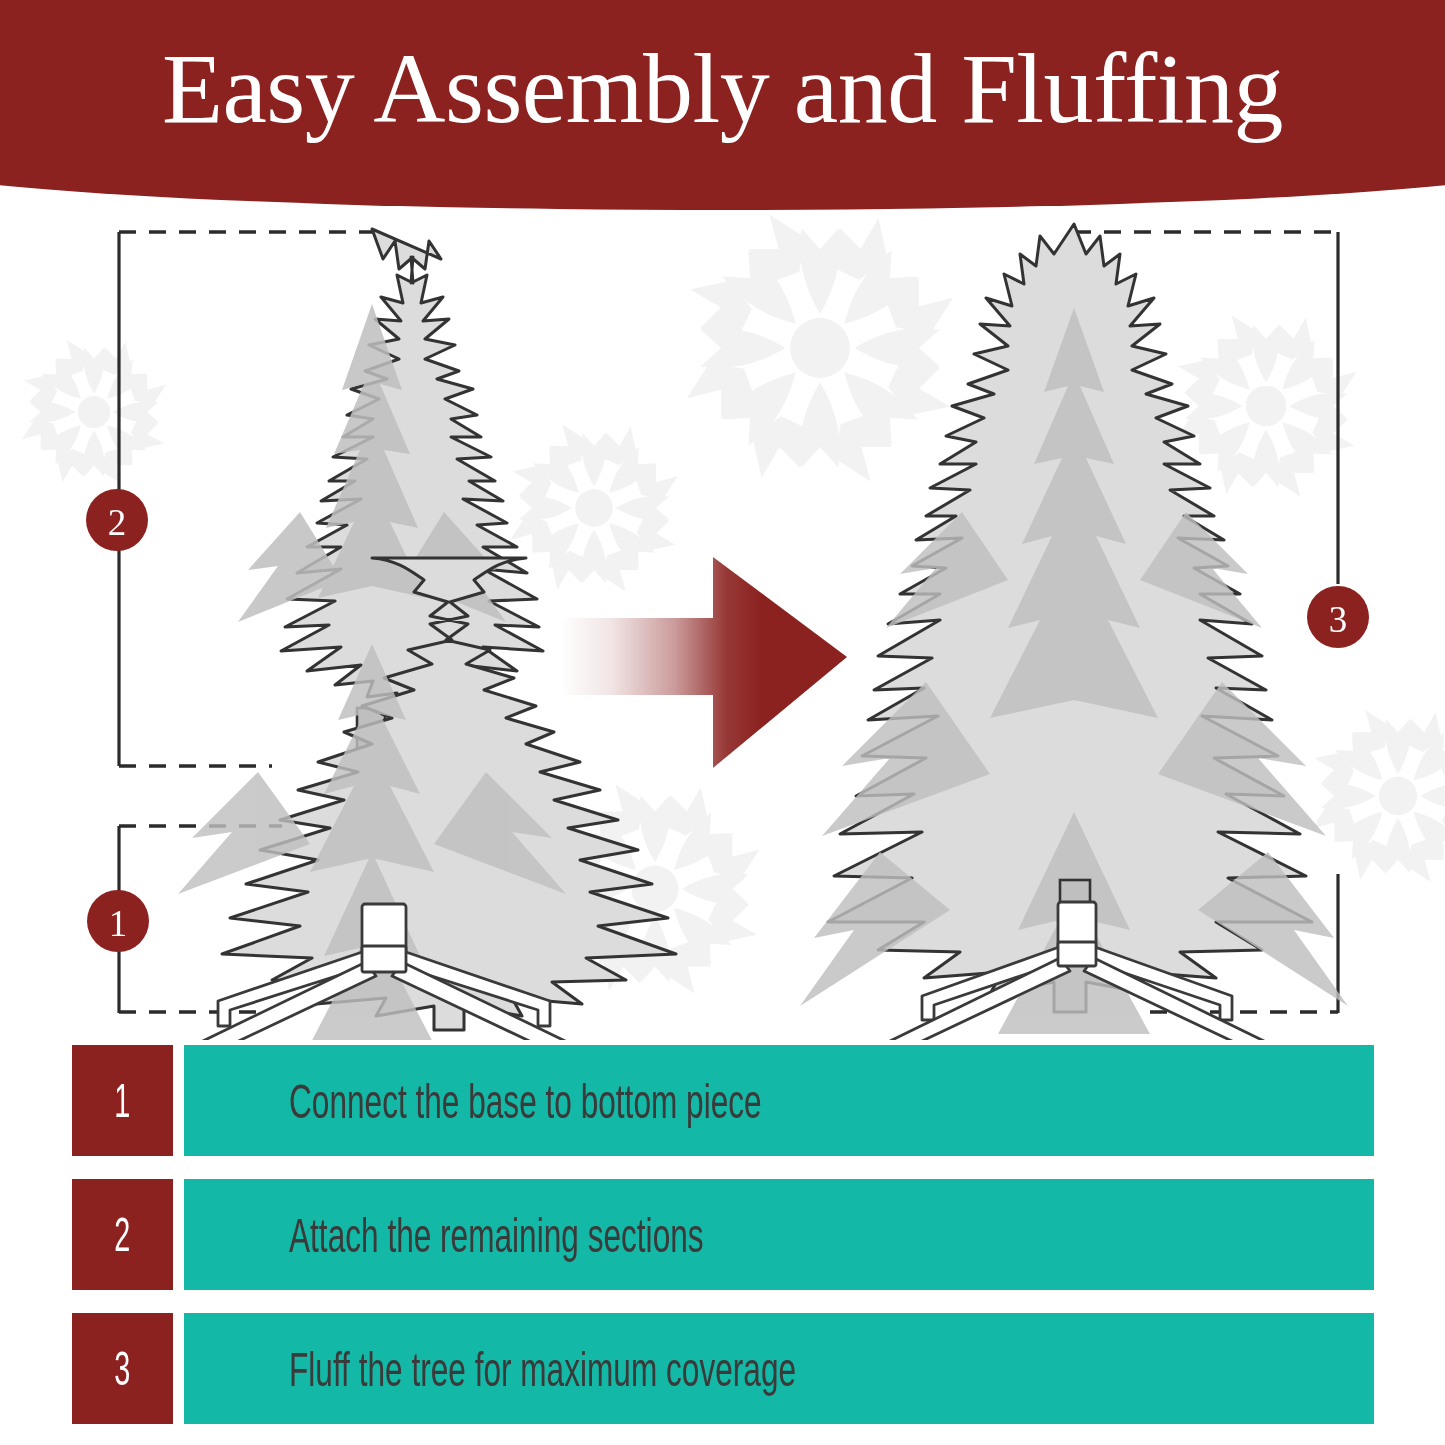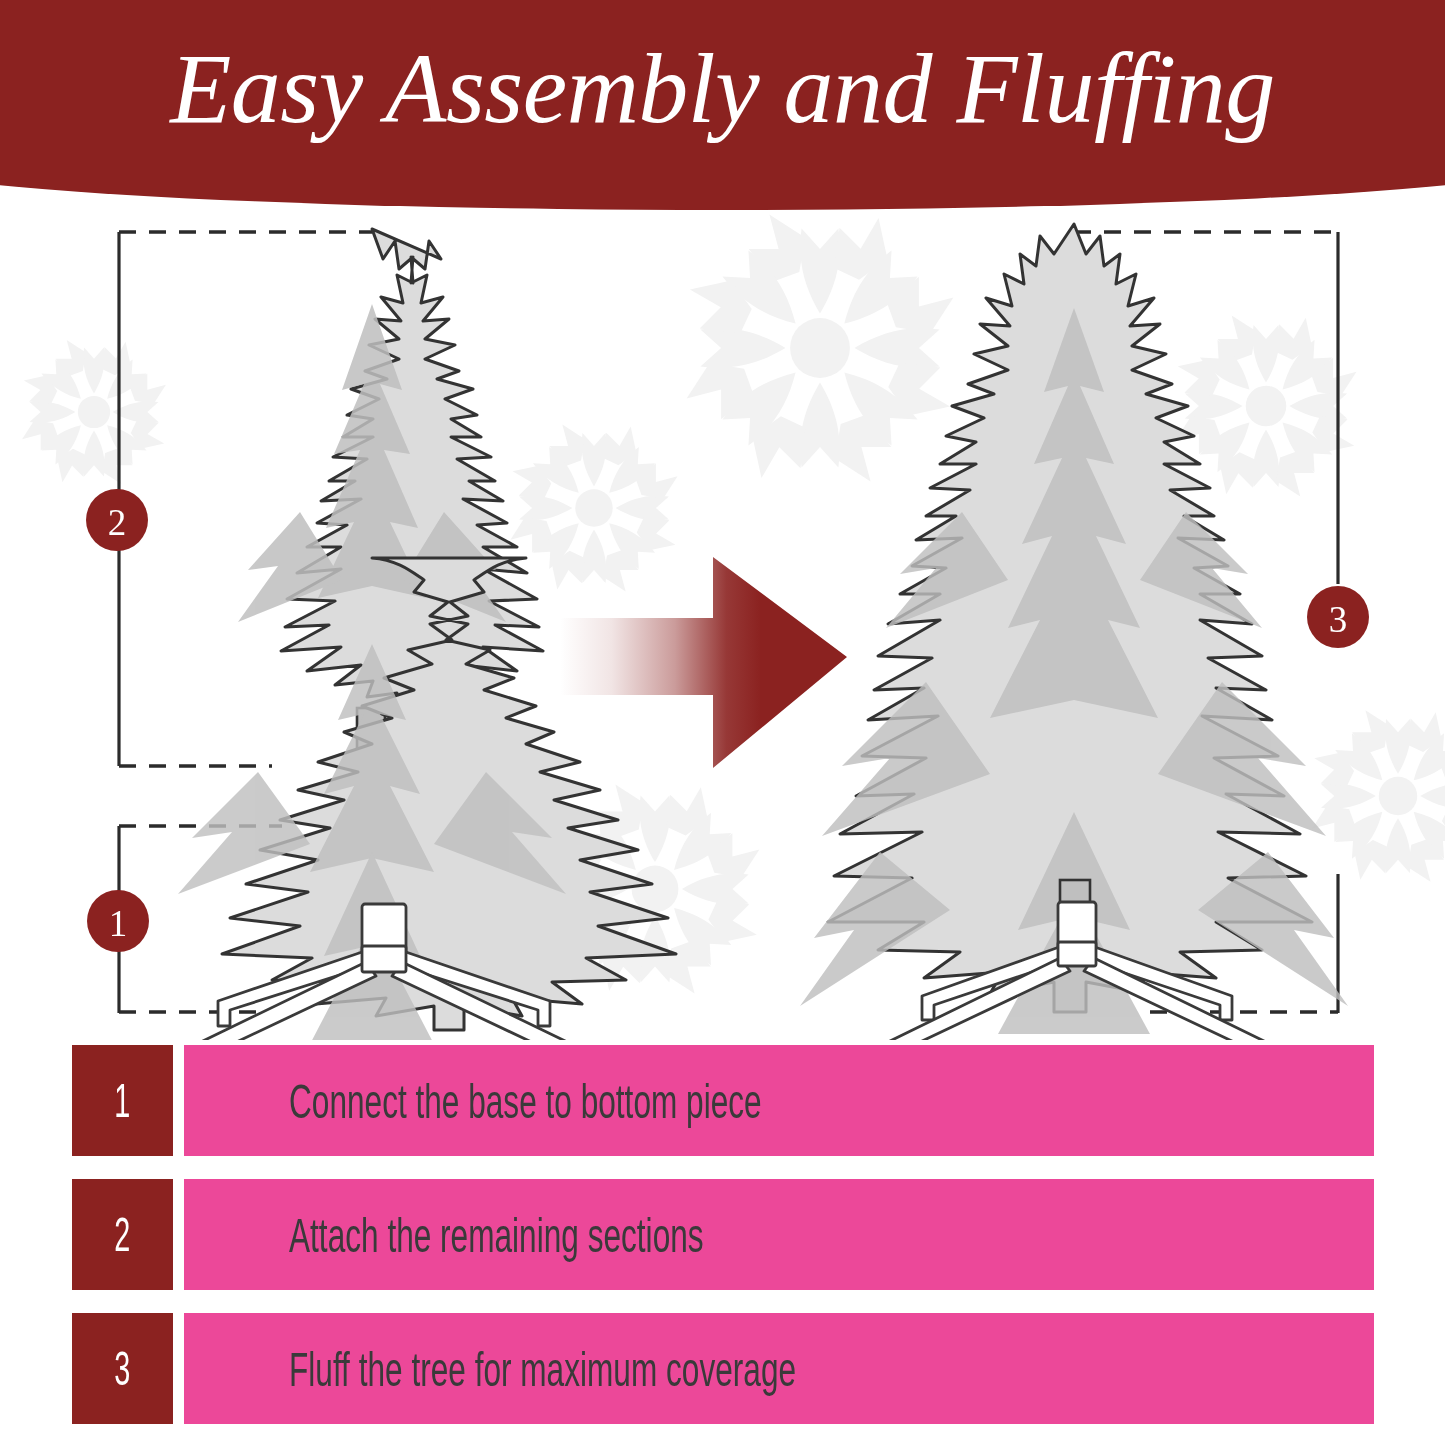--- a/index.html
+++ b/index.html
@@ -38,21 +38,20 @@
     left: 0;
     top: 34px;
     width: 1445px;
     text-align: center;
     color: #ffffff;
     font-family: "Liberation Serif", "DejaVu Serif", serif;
     font-size: 100px;
     line-height: 110px;
     letter-spacing: -0.5px;
     white-space: nowrap;
-    font-style: italic;
   }
 
   
   .stage {
     position: absolute;
     left: 0;
     top: 212px;
     width: 1445px;
     height: 828px;
   }
@@ -90,21 +89,21 @@
   .step-num-txt {
     color: #ffffff;
     font-family: "Liberation Sans", sans-serif;
     font-size: 48px;
     font-weight: 400;
     transform: scaleX(0.60);
     display: inline-block;
   }
   .step-bar {
     flex: 1 1 auto;
-    background: #ec4899;
+    background: #14b8a6;
     margin-left: 11px;
     display: flex;
     align-items: center;
   }
   .step-text {
     color: #3a3a3a;
     font-family: "Liberation Sans", sans-serif;
     font-size: 49px;
     font-weight: 400;
     transform: scaleX(0.645);

